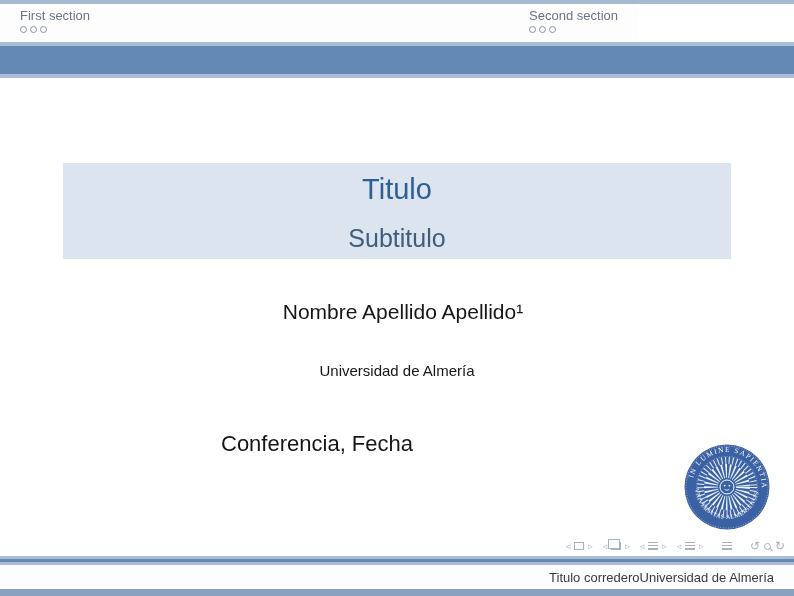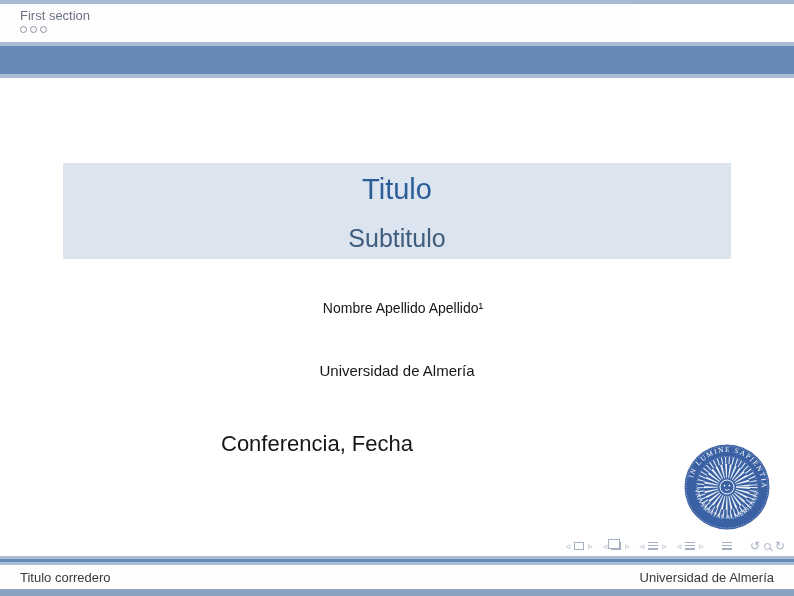--- a/index.html
+++ b/index.html
@@ -29,21 +29,21 @@
   .title-block {
     position:absolute; left:63px; top:163px; width:668px; height:96px;
     background:#dce4ef; display:flex; flex-direction:column; align-items:center;
     justify-content:center; gap:22px;
   }
   .title { font-size:29px; color:#2c5f97; line-height:32px; }
   .subtitle { font-size:25px; color:#3f5d7c; line-height:22px; }
 
   
   .author   { position:absolute; left:0; top:300px; width:794px; text-align:center;
-              font-size:14px; color:#161616;padding-left:12px; }
+              font-size:21px; color:#161616;padding-left:12px; }
   .institute{ position:absolute; left:0; top:360px; width:794px; text-align:center;
               font-size:15px; color:#161616; line-height:21px; }
   .confdate { position:absolute; left:0; top:431px; width:634px; text-align:center;
               font-size:22px; color:#161616; }
 
   
   .logo { position:absolute; left:684px; top:444px; width:86px; height:86px; }
 
   
   .nav {
@@ -65,35 +65,43 @@
                  border-radius:50%; position:relative; }
   .icon-search::after { content:""; position:absolute; width:4px; height:1.4px; background:currentColor;
                  right:-3px; bottom:-2px; transform:rotate(45deg); }
 
   
   .band-light-bot1 { position:absolute; left:0; top:556px; width:794px; height:3px; background:#a9bdd4; }
   .band-medium-bot { position:absolute; left:0; top:559px; width:794px; height:3px; background:#6489b3; }
   .band-light-bot2 { position:absolute; left:0; top:562px; width:794px; height:3px; background:#a9bdd4; }
   .footer-strip {
     position:absolute; left:0; top:565px; width:794px; height:24px; background:#fdfdfe;
-    display:flex; justify-content:space-between; align-items:center; padding:0 20px;
+    display:flex; justify-content:flex-end; align-items:center; padding:0 20px;
   }
   .footer-text { font-size:13px; color:#3a3a3c; }
   .bottom-bar { position:absolute; left:0; top:589px; width:794px; height:7px; background:#8aa2c0; }
 </style>
 </head>
 <body>
 
 <div class="slide">
 
   <div class="top-thin-bar"></div>
 
   <div class="header-strip">
     <div class="section-col">
       <span class="section-label">First section</span>
+      <span class="dot-row">
+        <span class="dot"></span>
+        <span class="dot"></span>
+        <span class="dot"></span>
+      </span>
+    </div>
+    <div class="section-col">
+      <span class="section-label">Second section</span>
       <span class="dot-row">
         <span class="dot"></span>
         <span class="dot"></span>
         <span class="dot"></span>
       </span>
     </div>
   </div>
 
   <div class="band-light-top1"></div>
   <div class="band-medium-top"></div>

